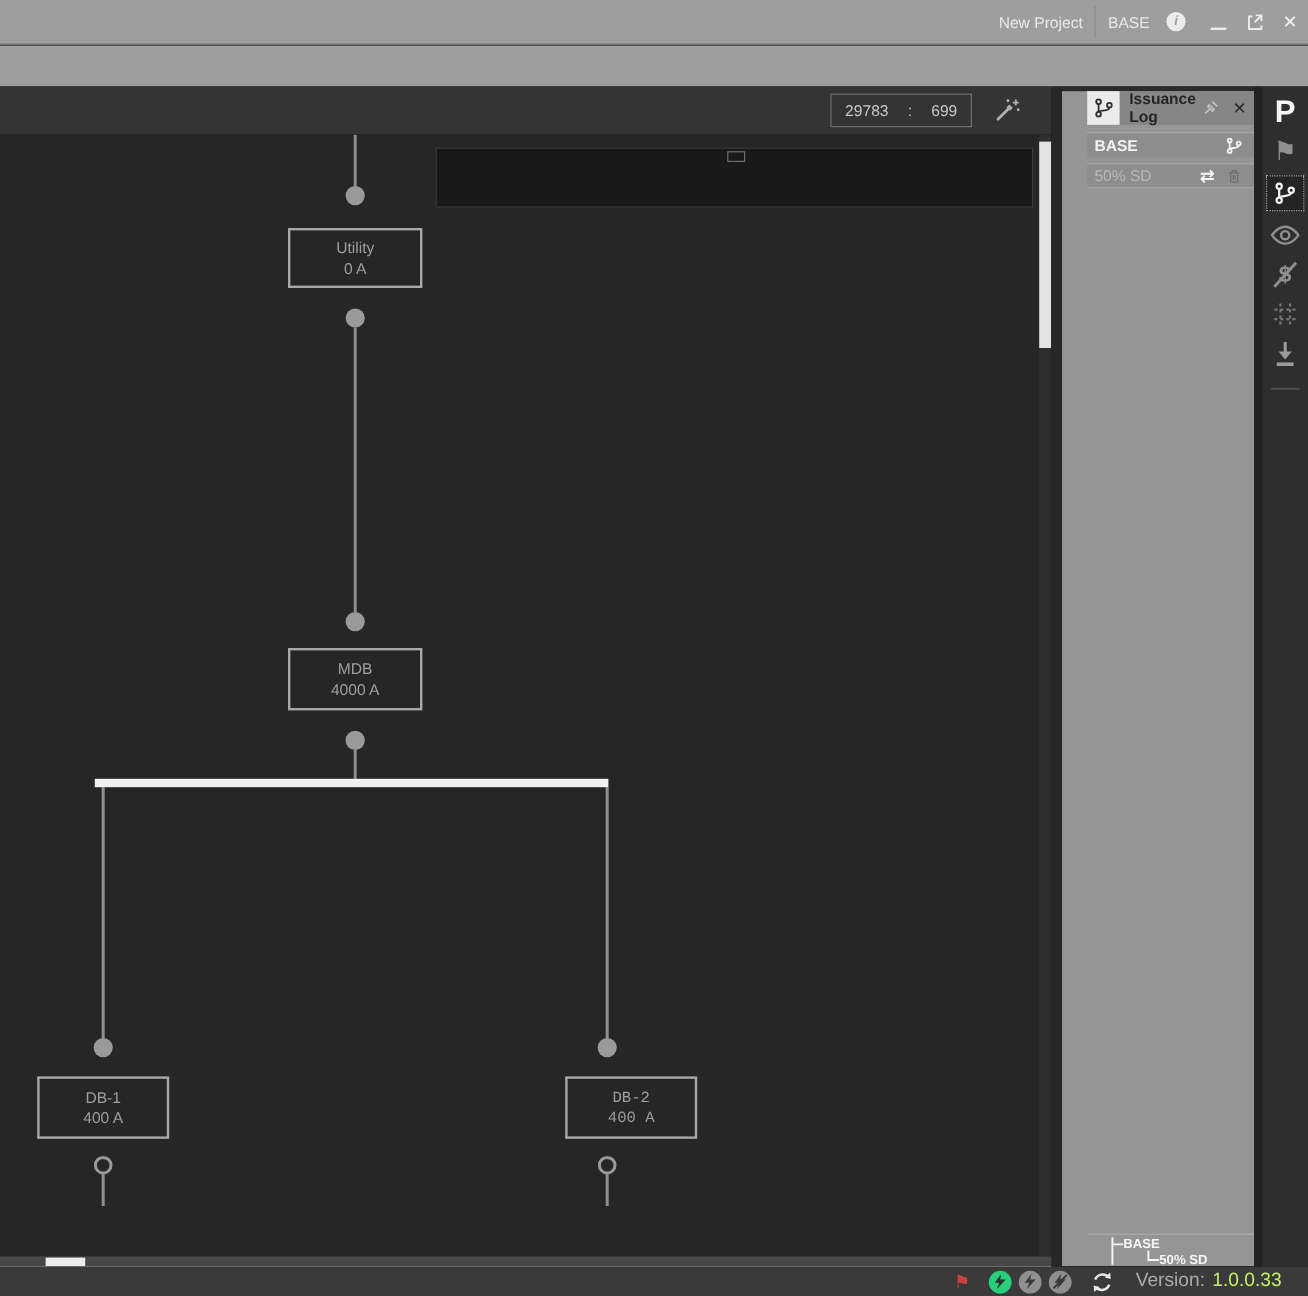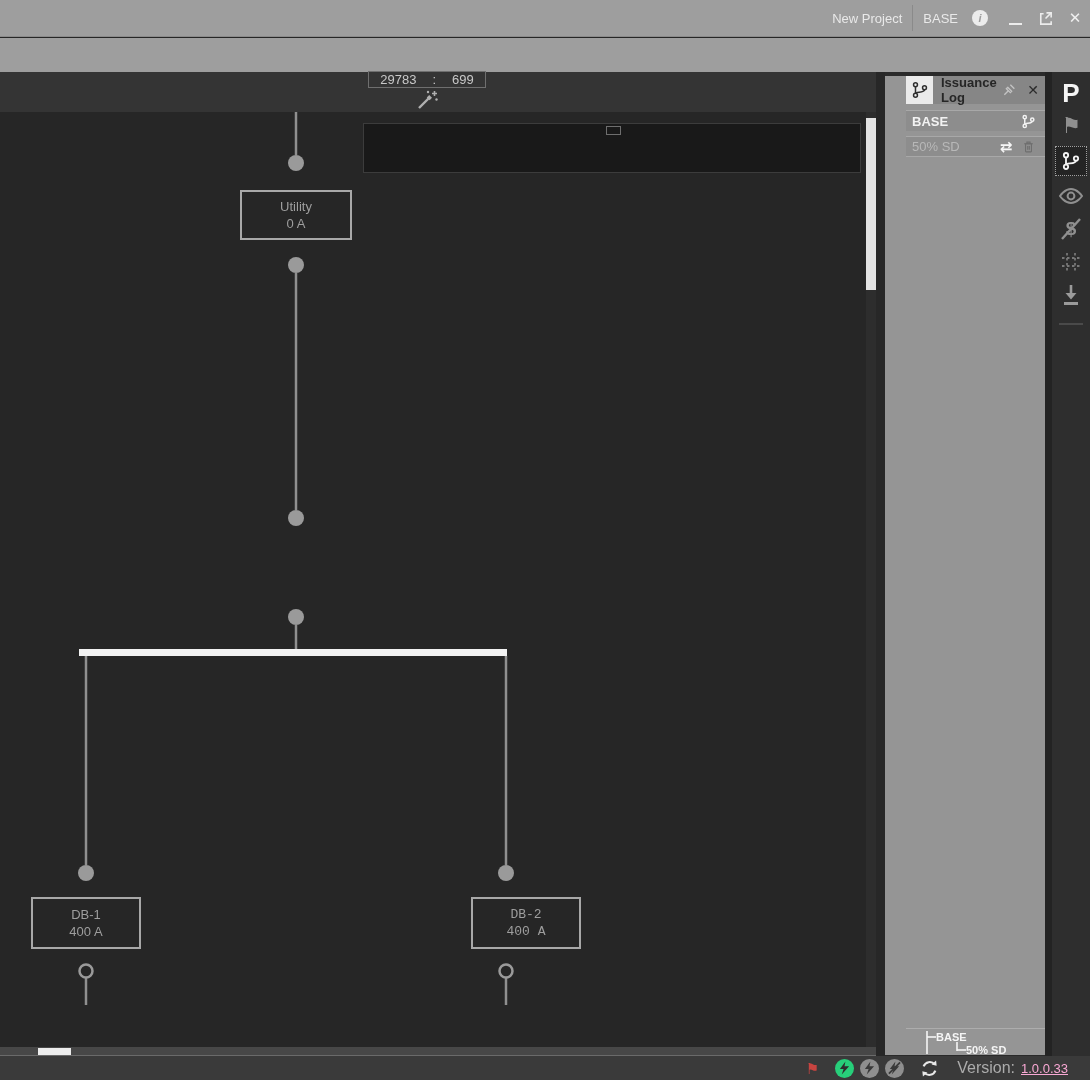--- a/index.html
+++ b/index.html
@@ -18,21 +18,21 @@
     display:flex; align-items:center; justify-content:center; margin:0 12px 0 4px; }
   .win-btn { width:30px; height:30px; display:flex; align-items:center; justify-content:center; }
   .min-glyph { width:13px; height:2px; background:#ececec; margin-top:12px; }
   .close-glyph { color:#f0f0f0; font-size:15px; }
   .menuband { position:absolute; top:38px; left:0; width:1090px; height:34px; background:#9e9e9e; }
 
   
   .main { position:absolute; top:72px; left:0; width:1090px; height:984px; display:flex; }
   .canvas-col { width:876px; display:flex; flex-direction:column; }
   .canvas-toolbar { height:40px; background:#343434; display:flex; align-items:center;
-    justify-content:flex-end; padding-right:22px;flex-direction:column; }
+    justify-content:flex-end; gap:14px; padding-right:22px; }
   .coord-box { width:118px; height:28px; border:1px solid #6f6f6f; display:flex;
     align-items:center; justify-content:center; gap:16px; color:#c8c8c8; font-size:13px; }
   .wand-btn { width:30px; height:26px; display:flex; align-items:center; justify-content:center; }
 
   .canvas { position:relative; flex:1; background:#262626; overflow:hidden; }
   .diagram-svg { position:absolute; top:0; left:0; }
   .node-box { position:absolute; border:2px solid #a8a8a8; display:flex; flex-direction:column;
     align-items:center; justify-content:center; gap:2px; color:#9e9e9e; font-size:13px; }
   .dark-rect { position:absolute; left:363px; top:11px; width:498px; height:50px;
     background:#191919; border:1px solid #3c3c3c; }
@@ -82,21 +82,21 @@
   
   .statusbar { position:absolute; bottom:0; left:0; width:1090px; height:24px; background:#3a3a3a;
     display:flex; align-items:center; justify-content:flex-end; gap:6px; padding-right:22px; }
   .status-flag { color:#c74440; font-size:15px; line-height:1; margin-right:10px; }
   .bolt-circle { width:19px; height:19px; border-radius:50%; display:flex;
     align-items:center; justify-content:center; }
   .bolt-green { background:#27cf7a; }
   .bolt-gray { background:#8f8f8f; }
   .refresh-btn { margin:0 12px 0 10px; display:flex; align-items:center; }
   .ver-label { color:#ababab; font-size:16px; }
-  .ver-value { color:#f9a8d4; font-size:13px;text-decoration:underline; }
+  .ver-value { color:#bef264; font-size:16px; }
 </style>
 </head>
 <body>
 
 <div class="app">
 
   <div class="titlebar">
     <span class="t-label">New Project</span>
     <div class="t-divider"></div>
     <span class="t-label">BASE</span>
@@ -165,20 +165,24 @@
           <g fill="none" stroke="#9a9a9a" stroke-width="2.5">
             <circle cx="86" cy="859" r="6.5"></circle>
             <circle cx="506" cy="859" r="6.5"></circle>
           </g>
         </svg>
 
         <div class="node-box" style="left:240px; top:78px; width:112px; height:50px;">
           <span>Utility</span>
           <span>0 A</span>
         </div>
+        <div class="node-box" style="left:240px; top:428px; width:112px; height:52px;">
+          <span>MDB</span>
+          <span>4000 A</span>
+        </div>
         <div class="node-box" style="left:31px; top:785px; width:110px; height:52px;">
           <span>DB-1</span>
           <span>400 A</span>
         </div>
         <div class="node-box" style="left:471px; top:785px; width:110px; height:52px;font-family:Liberation Mono, monospace;">
           <span>DB-2</span>
           <span>400 A</span>
         </div>
 
         <div class="v-scroll">

